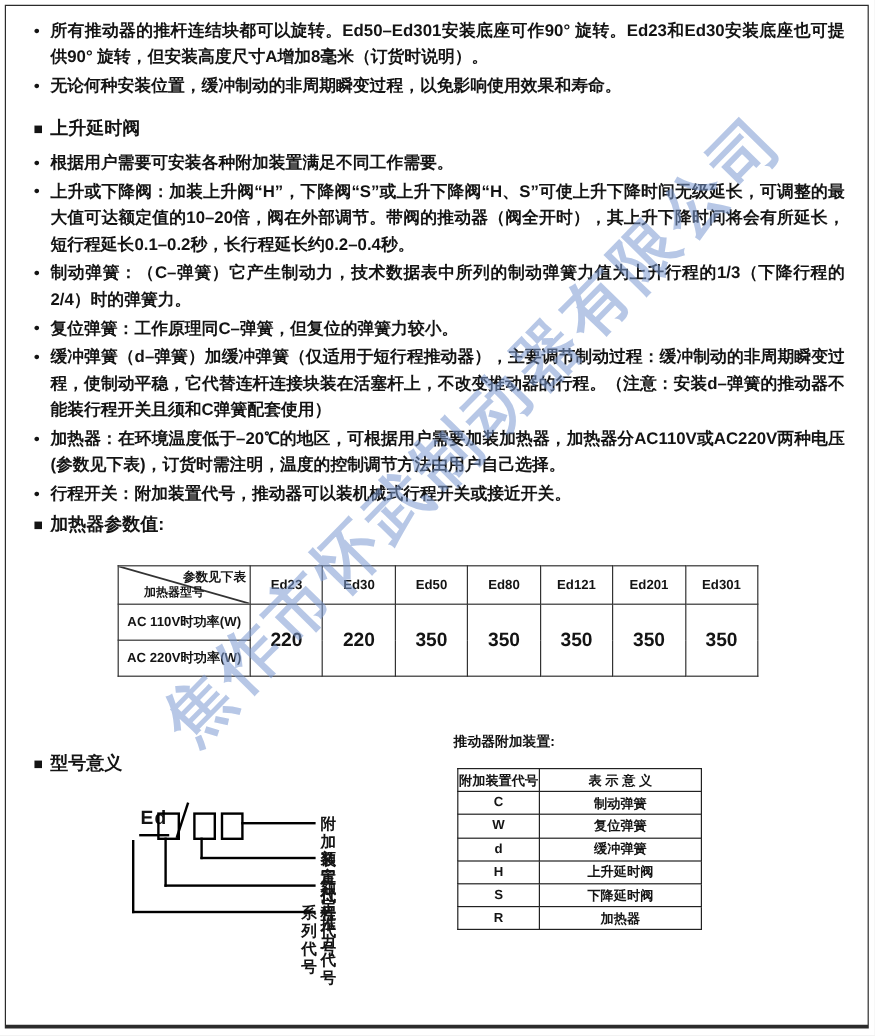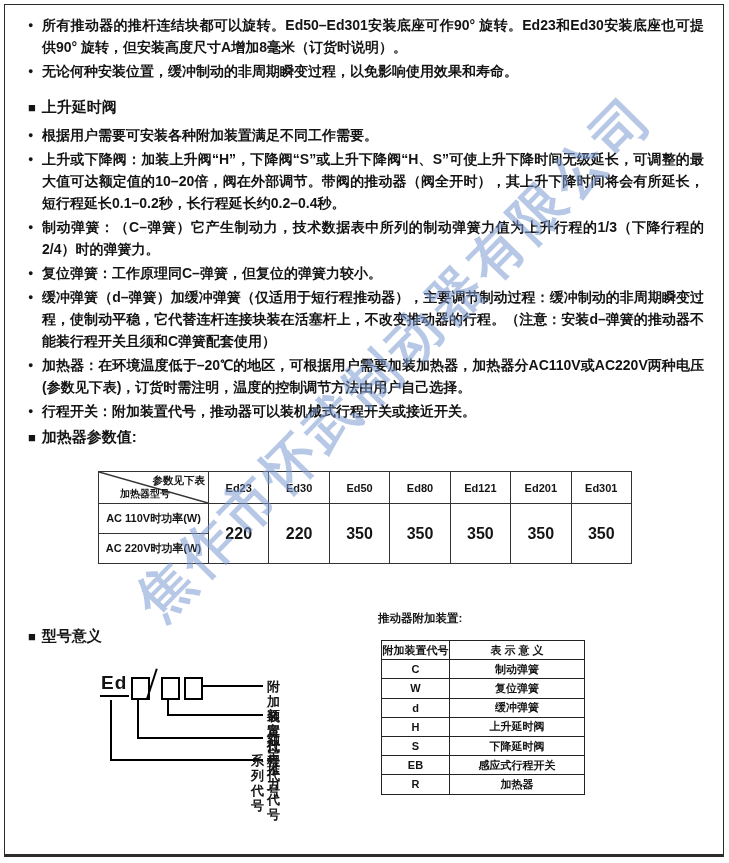--- a/index.html
+++ b/index.html
@@ -33,21 +33,21 @@
   .heater-table tr.r2 td { height:29px; }
   .heater-table td.val { font-size:16px; }
   .diag-cell { position:relative; }
   .diag-svg { position:absolute; left:0; top:0; width:100%; height:100%; }
   .diag-top { position:absolute; right:3px; top:2px; font-size:10.5px; }
   .diag-bottom { position:absolute; left:21px; bottom:2px; font-size:10px; }
 
   
   .diagram { position:absolute; left:0; top:0; width:0; height:0; z-index:1; }
   .ed-code {
-    position:absolute; left:100px; top:671px; font-size:19px; font-weight:bold;
+    position:absolute; left:116px; top:671px; font-size:16px; font-weight:bold;
     letter-spacing:1px; border-bottom:2.5px solid #000; padding:0 2px 0 1px; line-height:24px;
   }
   .dbox { position:absolute; top:677px; width:15px; height:19px; border:2px solid #000; }
   .dslash { position:absolute; left:151px; top:668px; width:2px; height:31px; background:#000; transform:rotate(18deg); }
   .cline { position:absolute; background:#000; }
   .dlabel { position:absolute; font-size:13px; font-weight:bold; line-height:15px; }
 
   
   .att-caption { position:absolute; left:378px; top:611px; font-size:11.5px; font-weight:bold; z-index:1; }
   .att-table {
@@ -219,22 +219,18 @@
     </tr>
     <tr>
       <td>H</td>
       <td>上升延时阀</td>
     </tr>
     <tr>
       <td>S</td>
       <td>下降延时阀</td>
     </tr>
     <tr>
-      <td>EB</td>
-      <td>感应式行程开关</td>
-    </tr>
-    <tr>
       <td>R</td>
       <td>加热器</td>
     </tr>
   </tbody>
     </table>
 </div>
 
 </body></html>

